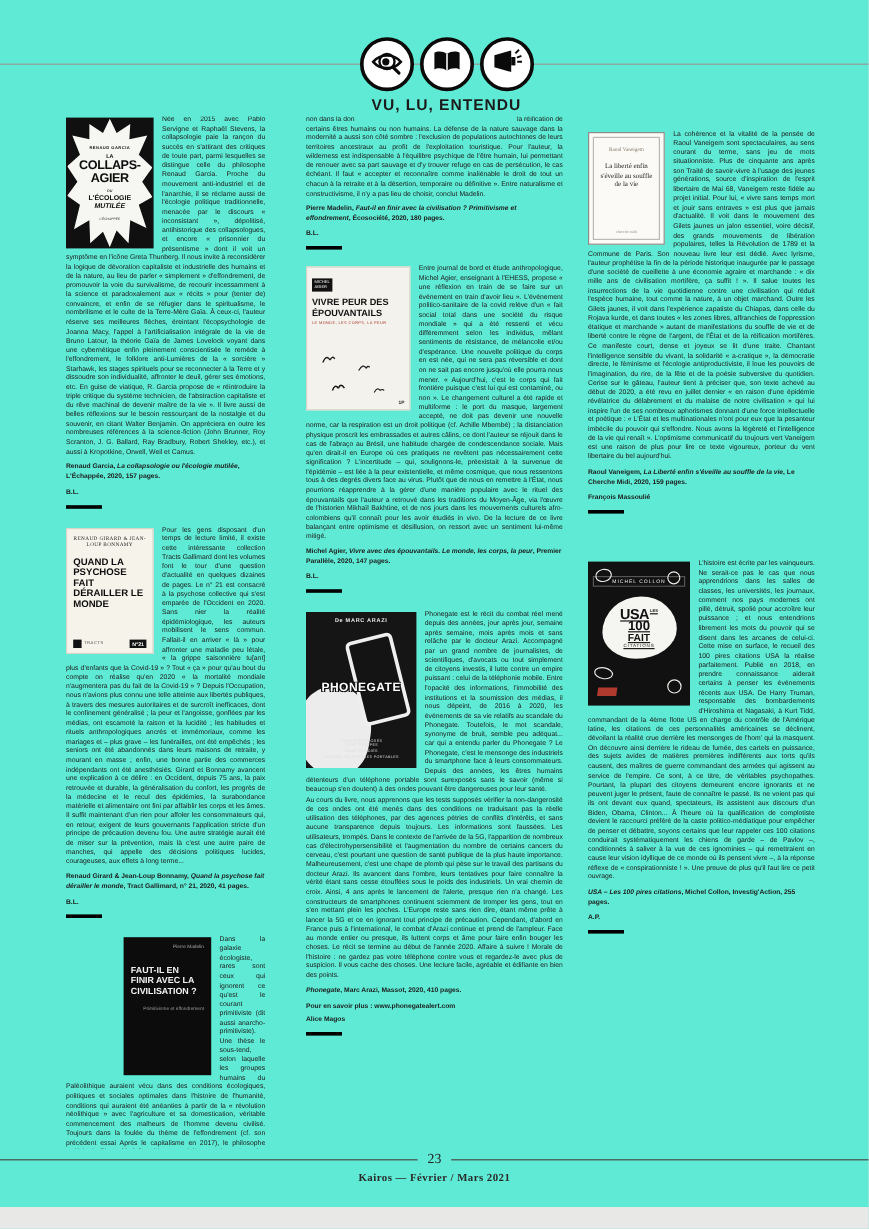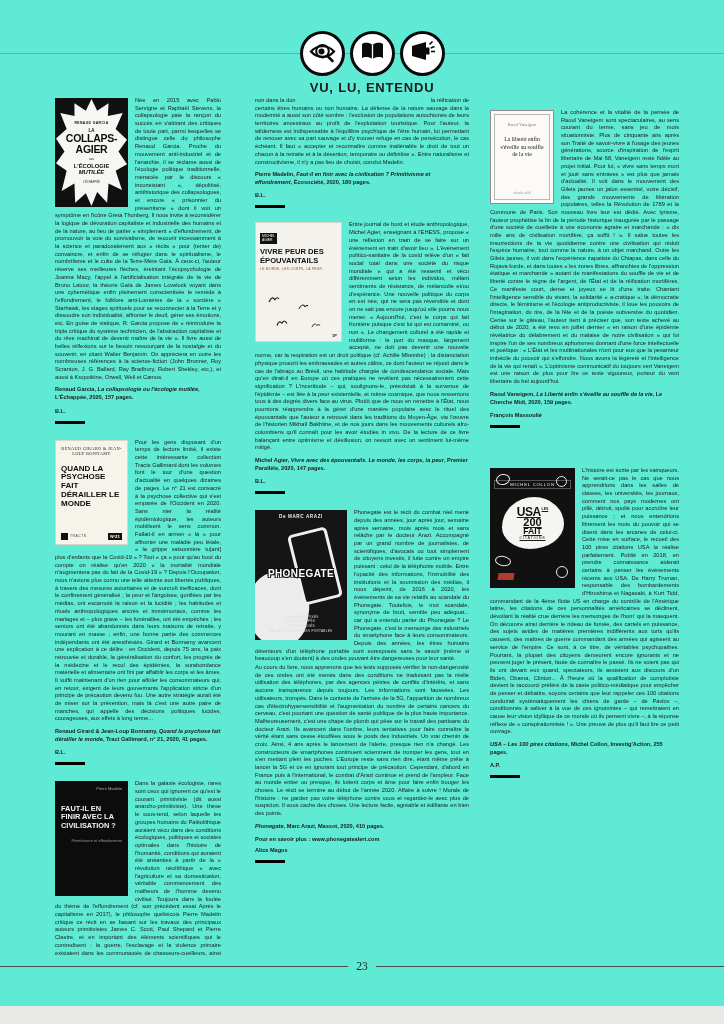--- a/index.html
+++ b/index.html
@@ -42,21 +42,21 @@
   .c1 .pub{font-size:2.8px;margin-top:4px;color:#333;}
   
   .c2{width:73px;height:105px;background:#f6f3ea;border:1px solid #d9d5c9;padding:5px;}
   .c2 .auth{font-family:"Liberation Serif",serif;font-size:4.4px;text-align:center;letter-spacing:0.3px;color:#2a2a2a;line-height:1.25;}
   .c2 .title{font-size:8px;font-weight:bold;line-height:1.1;margin-top:8px;color:#0d0d0d;}
   .c2 .foot{position:absolute;left:5px;right:5px;bottom:4px;display:flex;justify-content:space-between;align-items:center;}
   .c2 .logo{width:7px;height:7px;background:#111;}
   .c2 .num{font-size:4.4px;font-weight:bold;background:#111;color:#fff;padding:1px 2px;}
   .c2 .coll{font-size:3.4px;letter-spacing:0.5px;color:#444;}
   
-  .c3{width:73px;height:115px;background:#0c0c0c;padding:6px;}
+  .c3{width:73px;height:115px;background:#0c0c0c;padding:6px;margin-left:48px;}
   .c3 .a{font-size:4px;color:#a8a8a8;text-align:right;line-height:1.2;}
   .c3 .t{font-size:7.4px;font-weight:bold;color:#f2f2f2;line-height:1.12;margin-top:13px;}
   .c3 .s{font-size:4px;color:#9a9a9a;text-align:right;margin-top:9px;line-height:1.2;}
   
   .c4{width:87px;height:120px;background:#f3f2ec;border:1px solid #d8d6cc;padding:4px;}
   .c4 .abox{display:inline-block;background:#111;color:#fff;font-size:3.4px;line-height:1.2;padding:1.5px 2px;}
   .c4 .t{font-size:7.6px;font-weight:bold;line-height:1.08;margin-top:3px;color:#101010;}
   .c4 .s{font-size:3.3px;color:#b03a2e;letter-spacing:0.3px;margin-top:2px;}
   .c4 svg.bird{position:absolute;}
   .c4 .plogo{position:absolute;right:4px;bottom:3px;font-size:4px;font-weight:bold;color:#222;}
@@ -270,33 +270,34 @@
         <span class="doodle d1"></span>
         <span class="doodle d2"></span>
         <span class="doodle d3"></span>
         <span class="doodle d4"></span>
         <span class="a">MICHEL COLLON</span>
         <div class="cloud">
           <div class="r1">
             <span class="usa">USA</span>
             <span class="les">LES</span>
           </div>
-          <div class="n100">200</div>
+          <div class="n100">100</div>
           <div class="pires">FAIT</div>
           <div class="cits">CITATIONS</div>
         </div>
         <span class="red"></span>
       </div>
       <p class="body">L'histoire est écrite par les vainqueurs. Ne serait-ce pas le cas que nous apprendrions dans les salles de classes, les universités, les journaux, comment nos pays modernes ont pillé, détruit, spolié pour accroître leur puissance ; et nous entendrions librement les mots du pouvoir qui se disent dans les arcanes de celui-ci. Cette mise en surface, le recueil des 100 pires citations USA la réalise parfaitement. Publié en 2018, en prendre connaissance aiderait certains à penser les événements récents aux USA. De Harry Truman, responsable des bombardements d'Hiroshima et Nagasaki, à Kurt Tidd, commandant de la 4ème flotte US en charge du contrôle de l'Amérique latine, les citations de ces personnalités américaines se déclinent, dévoilant la réalité crue derrière les mensonges de l'hom' qui la masquent. On découvre ainsi derrière le rideau de fumée, des cartels en puissance, des sujets avides de matières premières indifférents aux torts qu'ils causent, des maîtres de guerre commandant des armées qui agissent au service de l'empire. Ce sont, à ce titre, de véritables psychopathes. Pourtant, la plupart des citoyens demeurent encore ignorants et ne peuvent juger le présent, faute de connaître le passé. Ils ne voient pas qui ils ont devant eux quand, spectateurs, ils assistent aux discours d'un Biden, Obama, Clinton... À l'heure où la qualification de complotiste devient le raccourci préféré de la caste politico-médiatique pour empêcher de penser et débattre, soyons certains que leur rappeler ces 100 citations conduirait systématiquement les chiens de garde – de Pavlov –, conditionnés à saliver à la vue de ces ignominies – qui remettraient en cause leur vision idyllique de ce monde où ils pensent vivre –, à la réponse réflexe de « conspirationniste ! ». Une preuve de plus qu'il faut lire ce petit ouvrage.</p>
       <p class="cit"><span class="t">USA – Les 100 pires citations</span><span>, Michel Collon, Investig'Action, 255 pages.</span></p>
       <div class="sig">A.P.</div>
       <div class="bar"></div>
     </div>
 
   </div>
 
   <div class="footer-rule">
     <span class="ln"></span>
     <span class="pageno">23</span>
     <span class="ln"></span>
   </div>
+  <div class="issue">Kairos — Février / Mars 2021</div>
 
 </div>
 
 </body></html>

